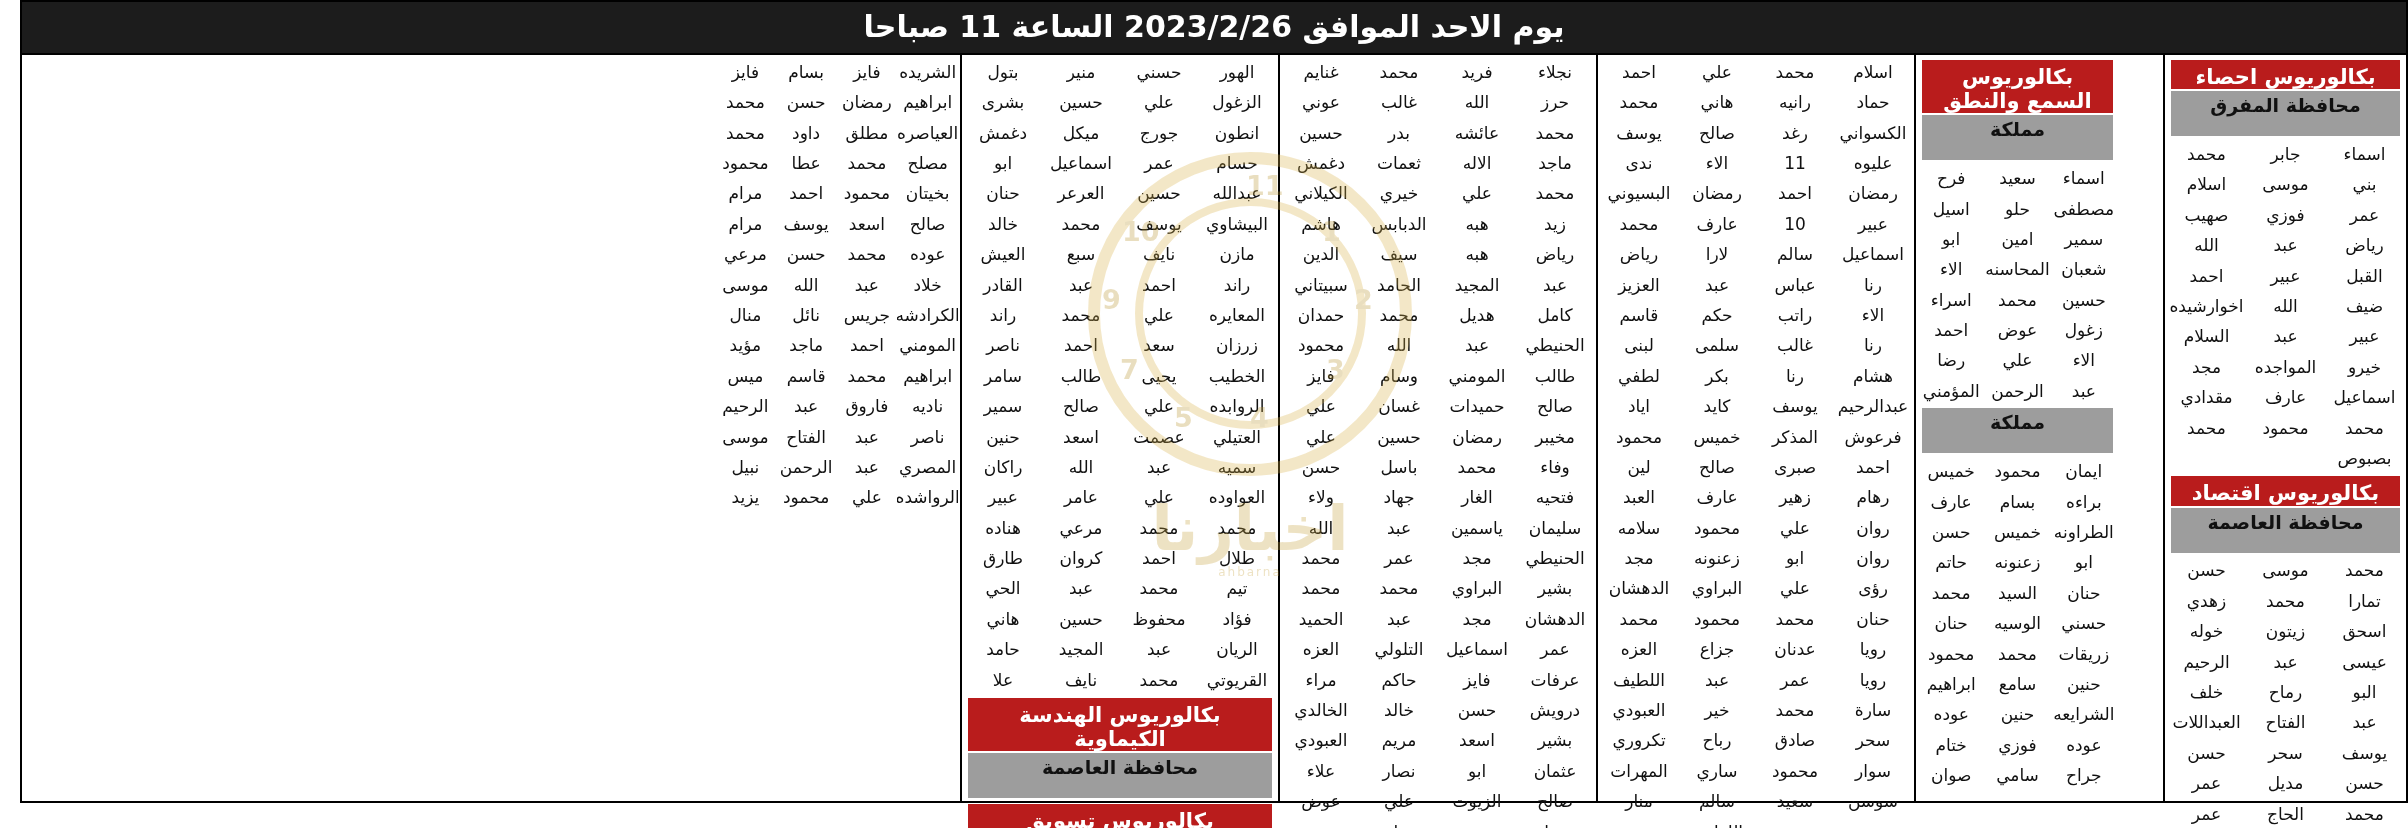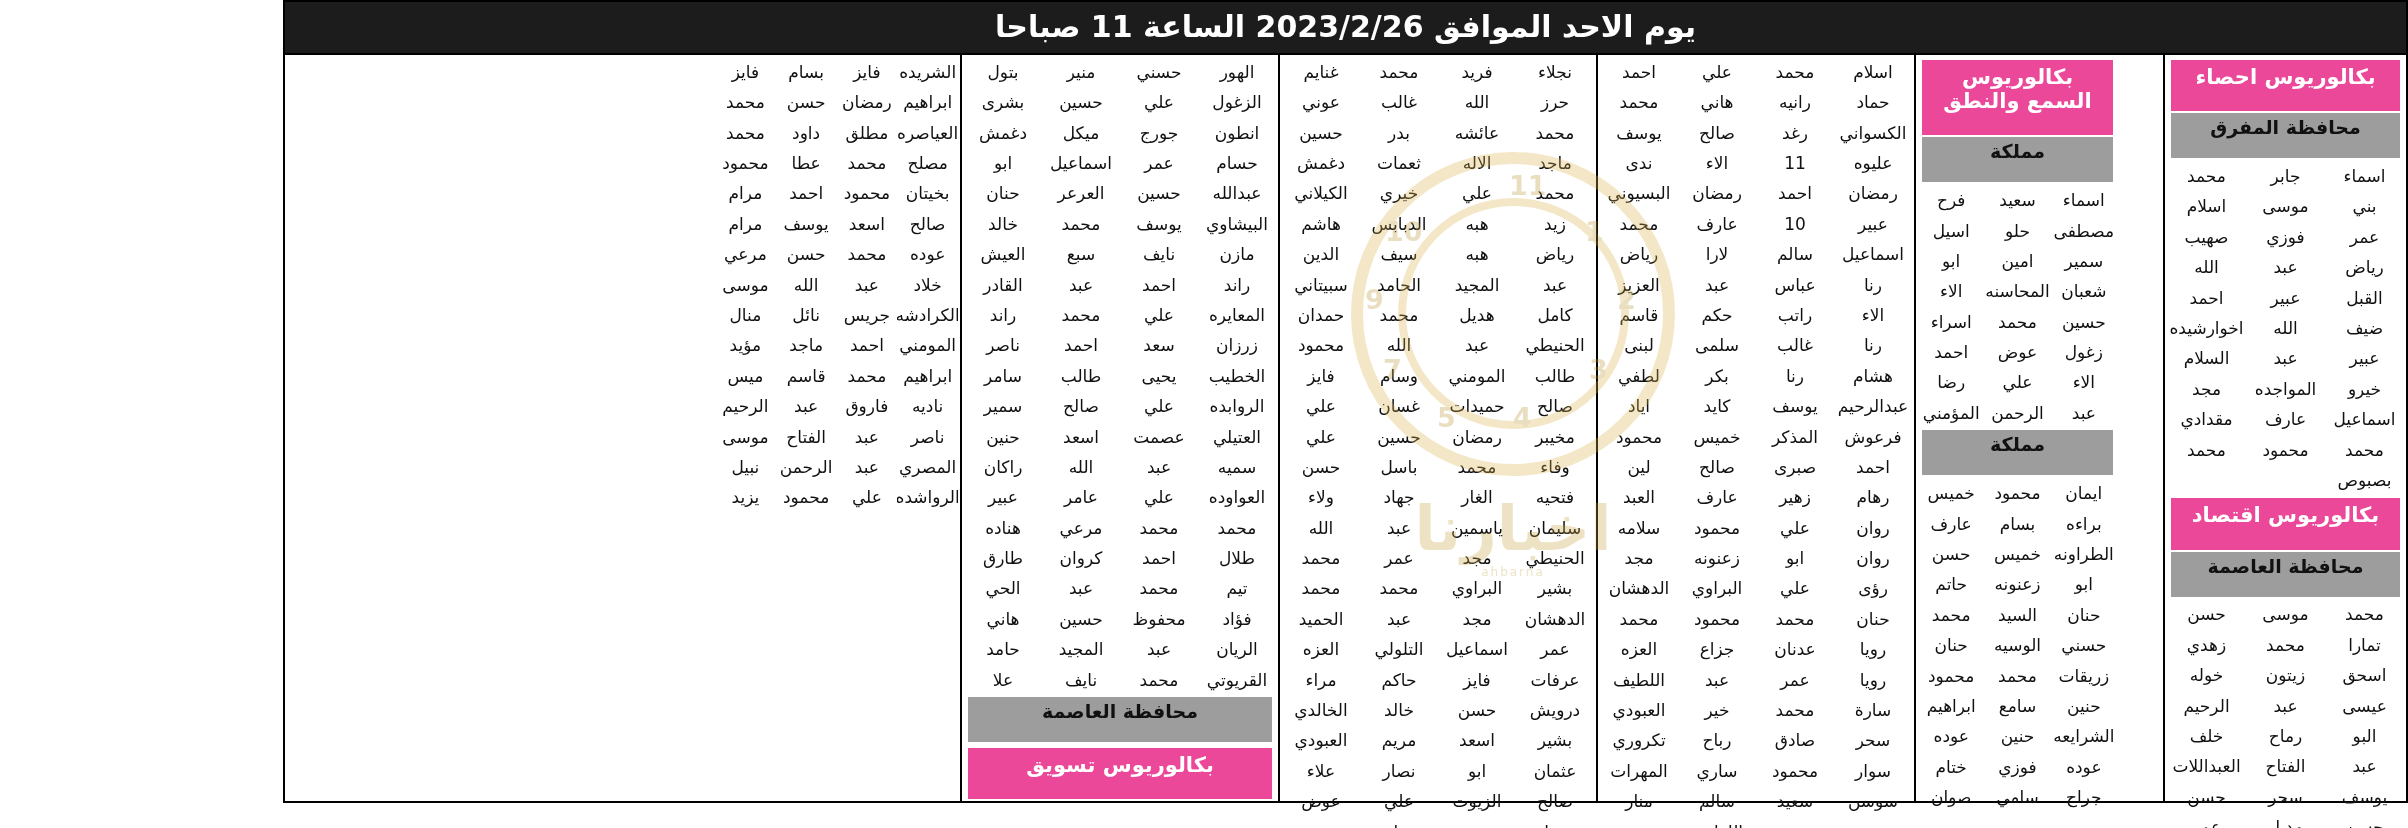--- a/index.html
+++ b/index.html
@@ -1,21 +1,21 @@
 <!DOCTYPE html>
 <html lang="ar" dir="rtl"><head>
 <meta charset="utf-8">
 <style>
   html,body{margin:0;padding:0;background:#ffffff;}
   body{
     font-family:"DejaVu Sans","Liberation Sans",sans-serif;
     width:2408px;height:828px;overflow:hidden;
     color:#111;
   }
-  #sheet{position:relative;width:2125px;height:828px;box-sizing:border-box;}
+  #sheet{position:relative;width:2388px;height:828px;box-sizing:border-box;}
   .title-bar{
     background:#1c1c1c;color:#fff;text-align:center;
     font-size:30px;font-weight:bold;letter-spacing:0.5px;
     padding:7px 0 9px 0;border:2px solid #000;
   }
   .cols{
     display:flex;flex-direction:row;
     border:2px solid #000;border-top:none;
     height:748px;box-sizing:border-box;
   }
@@ -34,23 +34,23 @@
   }
   .g3{grid-template-columns:1fr 1fr 1fr;}
   .g4{grid-template-columns:1fr 1fr 1fr 1fr;}
   .cell{
     display:flex;align-items:center;justify-content:center;
     white-space:nowrap;overflow:hidden;
     padding:0 1px;
     line-height:1.1;
   }
   .hdr-dark{
-    background:#ec4899;color:#fff;text-align:center;
+    background:#b91c1c;color:#fff;text-align:center;
     font-weight:bold;font-size:21px;
-    padding:5px 4px 22px 4px;margin:3px 4px 0 4px;
+    padding:5px 4px 0 4px;margin:3px 4px 0 4px;
     line-height:1.15;
   }
   .hdr-grey{
     background:#9d9d9d;color:#111;text-align:center;
     font-weight:bold;font-size:19px;
     padding:3px 4px 20px 4px;margin:2px 4px 3px 4px;
   }
   
   .wm{
     position:absolute;left:1020px;top:150px;width:420px;height:430px;
@@ -515,20 +515,21 @@
           <div class="cell">هاني</div>
           <div class="cell">الريان</div>
           <div class="cell">عبد</div>
           <div class="cell">المجيد</div>
           <div class="cell">حامد</div>
           <div class="cell">القريوتي</div>
           <div class="cell">محمد</div>
           <div class="cell">نايف</div>
           <div class="cell">علا</div>
         </div>
+        <div class="hdr-dark">بكالوريوس الهندسة الكيماوية</div>
         <div class="hdr-grey">محافظة العاصمة</div>
         <div class="hdr-dark">بكالوريوس تسويق</div>
       </div>
       <div class="col" style="width: 247px;">
         <div class="grid g4">
           <div class="cell">الشريده</div>
           <div class="cell">فايز</div>
           <div class="cell">بسام</div>
           <div class="cell">فايز</div>
           <div class="cell">ابراهيم</div>

